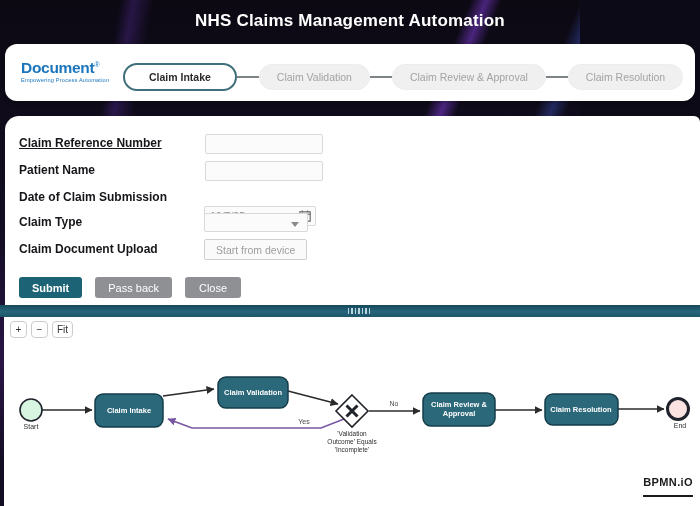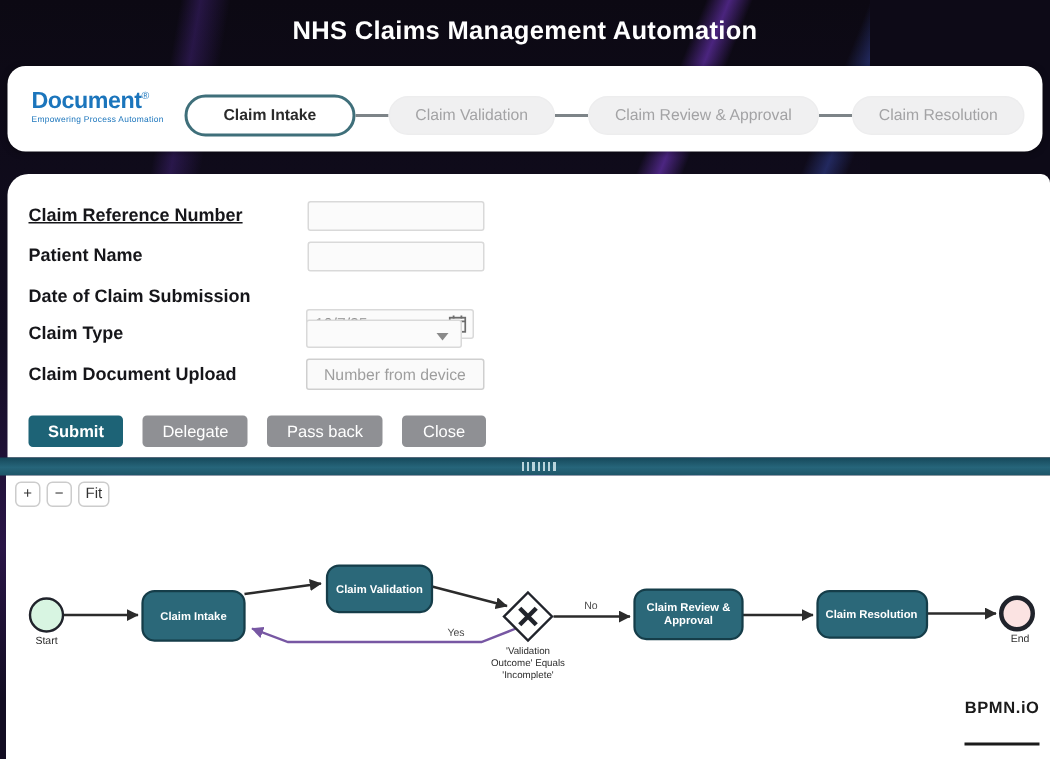--- a/index.html
+++ b/index.html
@@ -47,21 +47,21 @@
 
   
   .splitter{position:absolute;left:0;top:305px;width:700px;height:12px;background:linear-gradient(180deg,#16485a,#26657a 55%,#1d5568);cursor:row-resize;}
   .drag-handle{position:absolute;left:348px;top:3px;width:24px;height:6px;background:repeating-linear-gradient(90deg,#b9d4dc 0,#b9d4dc 1.5px,transparent 1.5px,transparent 3.5px);}
 
   
   .canvas{position:absolute;left:4px;top:317px;width:696px;height:189px;background:#ffffff;}
   .zoom-controls{position:absolute;left:6px;top:4px;display:flex;gap:4px;}
   .zbtn{height:17px;min-width:17px;padding:0 4px;background:#fff;border:1px solid #cccccc;border-radius:4px;font-size:10px;color:#333;font-family:"Liberation Sans",sans-serif;line-height:15px;}
   .bpmn-svg{position:absolute;left:0;top:0;}
-  .watermark{position:absolute;right:7px;bottom:9px;font-size:11px;font-weight:700;color:#1b1b1b;letter-spacing:.4px;border-bottom:2px solid #1b1b1b;padding-bottom:17px;}
+  .watermark{position:absolute;right:7px;bottom:9px;font-size:11px;font-weight:700;color:#1b1b1b;letter-spacing:.4px;border-bottom:2px solid #1b1b1b;padding-bottom:7px;}
 </style>
 </head>
 <body>
 
 <div id="app">
 
   <div class="title-bar">
     <h1>NHS Claims Management Automation</h1>
   </div>
 
@@ -109,26 +109,25 @@
     <div class="frow" style="top:97px;">
       <div class="flabel" style="line-height:19px;">Claim Type</div>
       <div class="select-wrap" style="top:0;">
         <span></span>
         <span class="caret"></span>
       </div>
     </div>
 
     <div class="frow" style="top:123px;">
       <div class="flabel" style="line-height:21px;">Claim Document Upload</div>
-      <button class="upload-btn" style="top:0;">Number from device</button>
+      <button class="upload-btn" style="top:0;">Start from device</button>
     </div>
 
     <div class="actions">
       <button class="abtn primary">Submit</button>
-      <button class="abtn secondary">Delegate</button>
       <button class="abtn secondary">Pass back</button>
       <button class="abtn secondary">Close</button>
     </div>
   </div>
 
   <div class="splitter">
     <div class="drag-handle"></div>
   </div>
 
   <div class="canvas">

